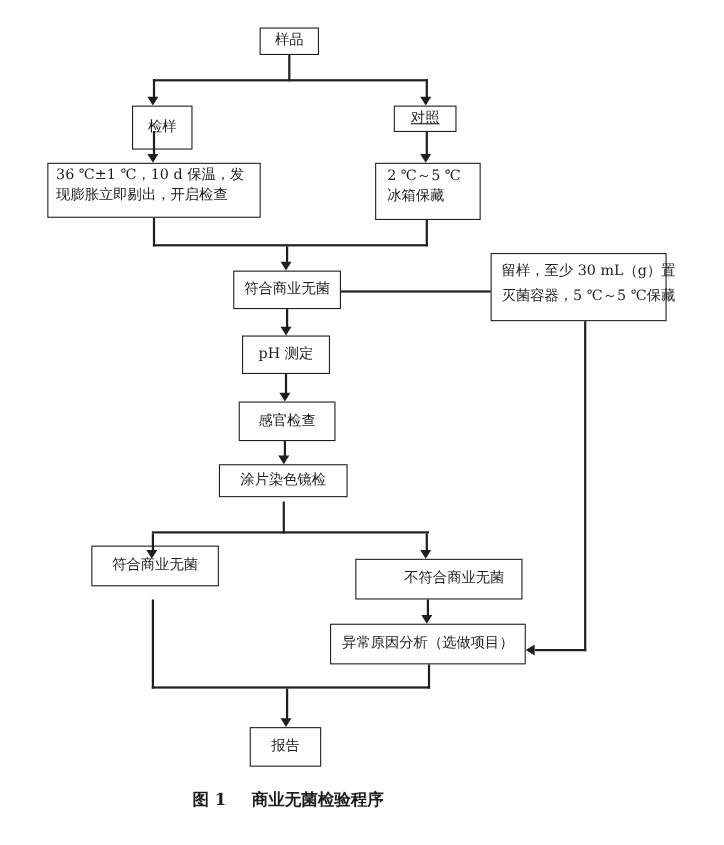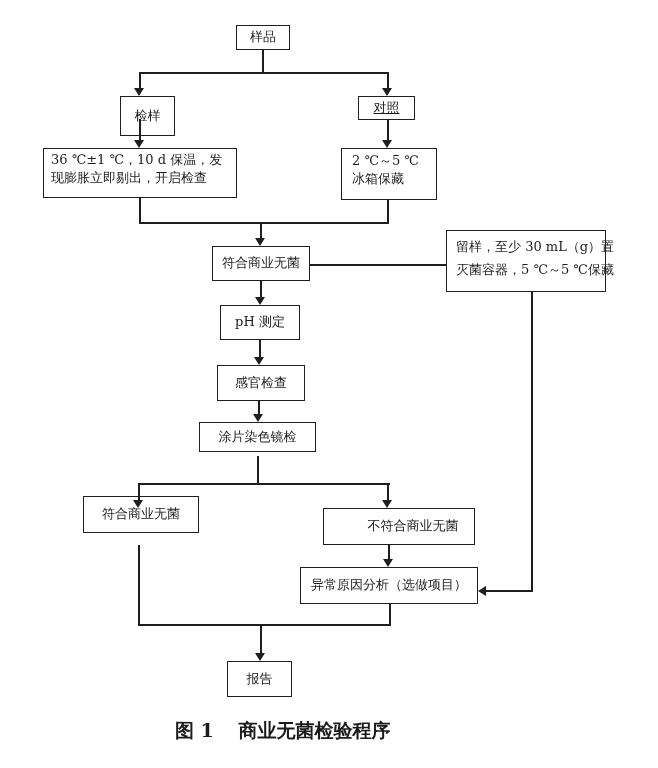--- a/index.html
+++ b/index.html
@@ -56,21 +56,21 @@
   }
   .arr-l {
     position: absolute;
     width: 0; height: 0;
     border-top: 5px solid transparent;
     border-bottom: 5px solid transparent;
     border-right: 8px solid #1f1f1f;
   }
   .caption {
     position: absolute;
-    font-size: 19px;
+    font-size: 15px;
     font-weight: bold;
     white-space: nowrap;
   }
   .caption .cap-label { margin-right: 18px; }
 </style>
 </head>
 <body>
 
 <div class="canvas">
 

